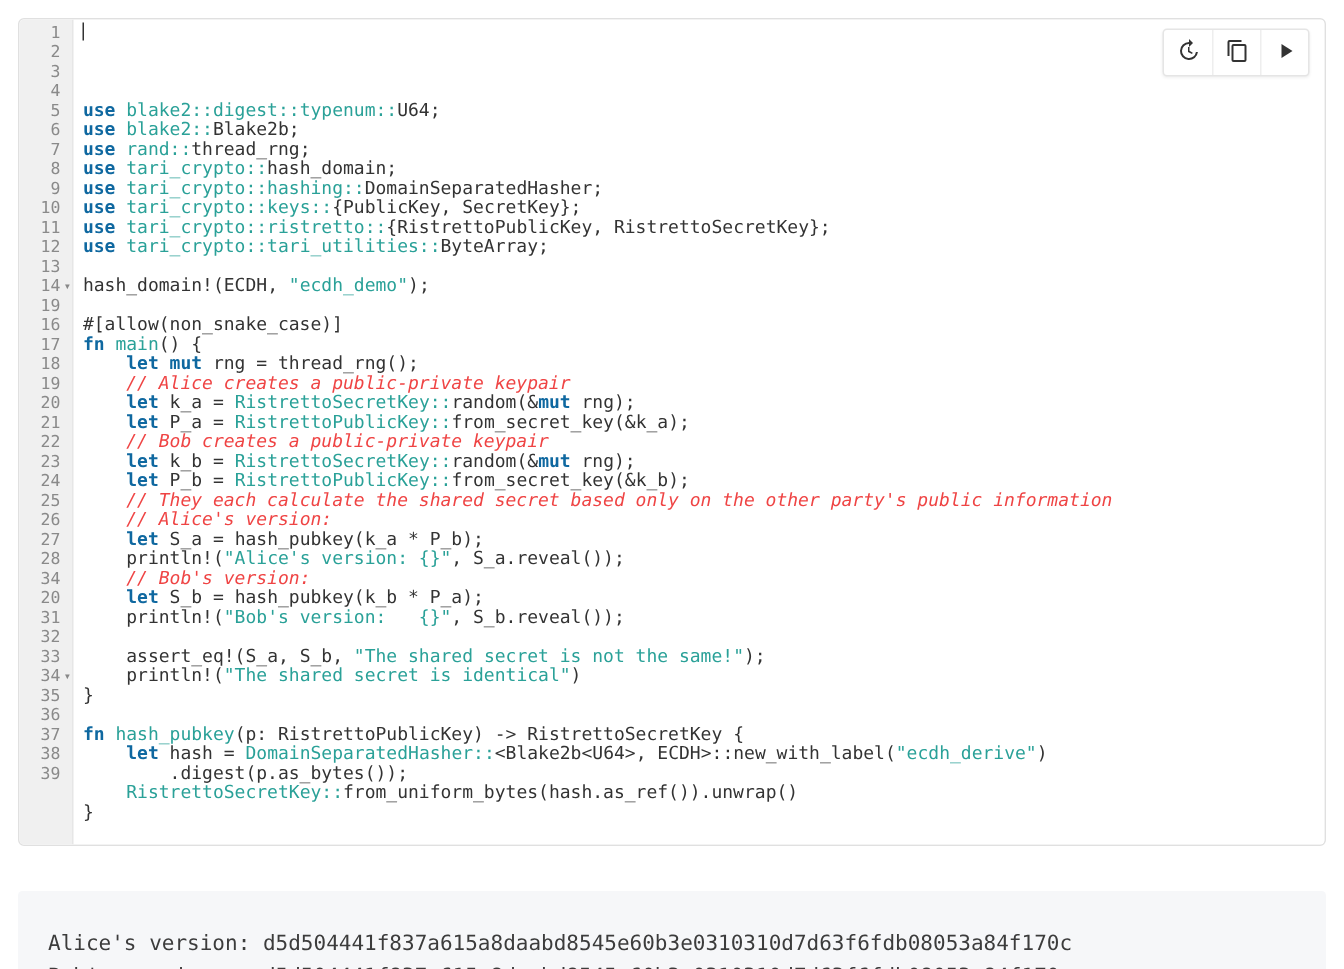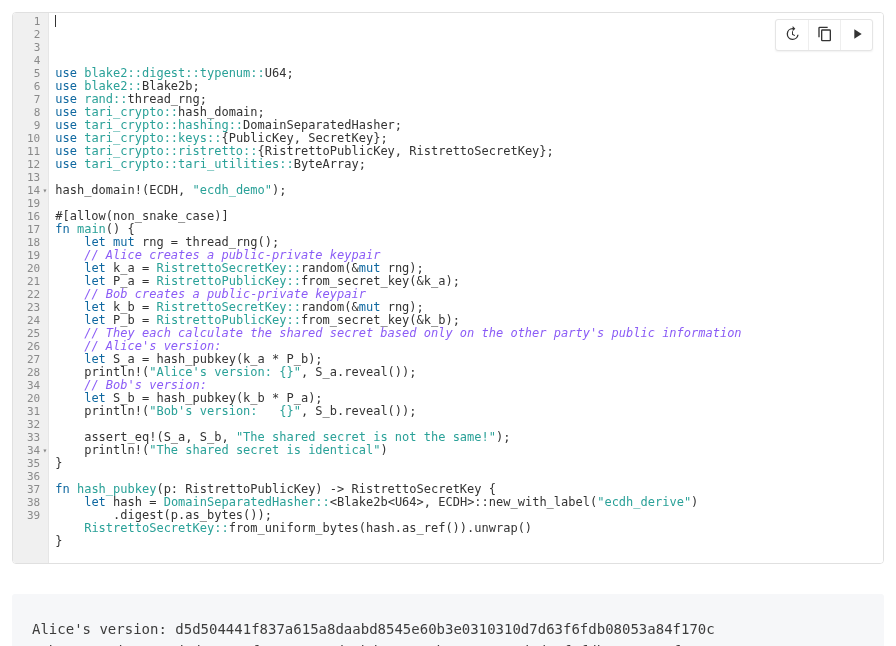--- a/index.html
+++ b/index.html
@@ -46,25 +46,25 @@
     position: relative;
   }
   .cursor-mark {
     position: absolute;
     top: 2px;
     left: 6px;
     width: 1px;
     height: 12px;
     background: #333;
   }
-  .k  { color: #0f68a0; }      
+  .k  { color: #0f68a0; font-weight: bold; }      
   .ns { color: #2aa198; text-align: right; }      
   .id { color: #333; margin-top: 38px; }
   .s  { color: #2aa198; }      
-  .c  { color: #8b5cf6; font-style: italic; text-align: center; } 
+  .c  { color: #ef4444; font-style: italic; text-align: center; } 
   .p  { color: #333; }
 
   .toolbar {
     position: absolute;
     top: 6px;
     right: 10px;
     background: #fff;
     border: 1px solid #e5e5e5;
     border-radius: 3px;
     display: flex;

